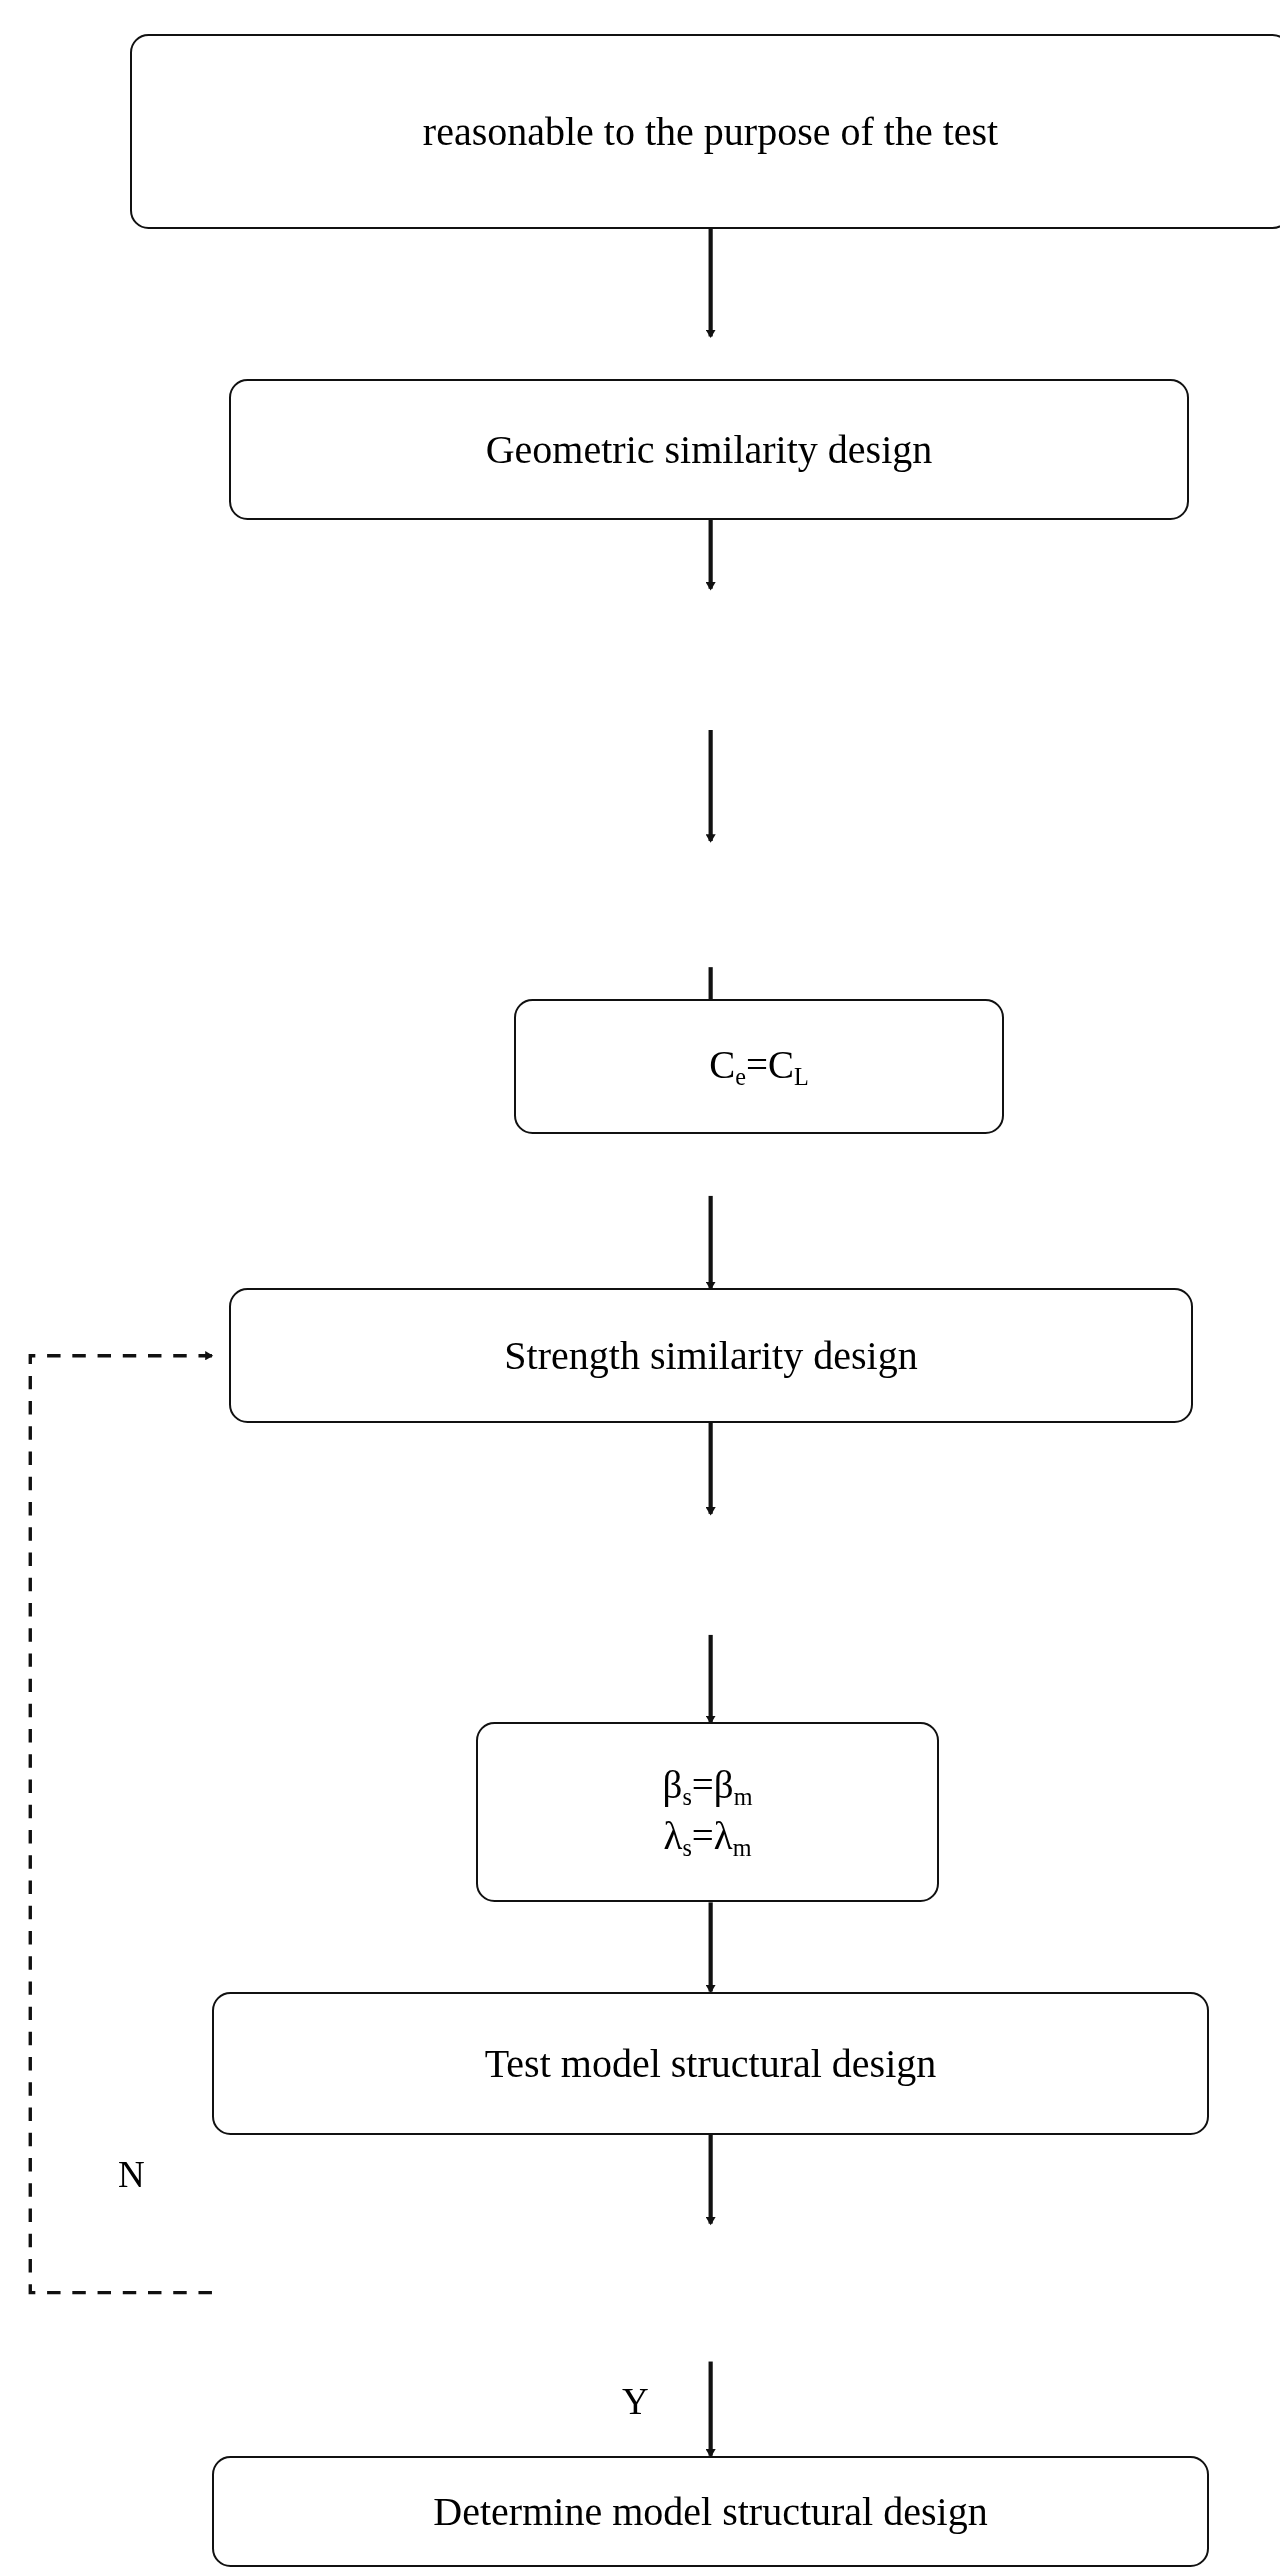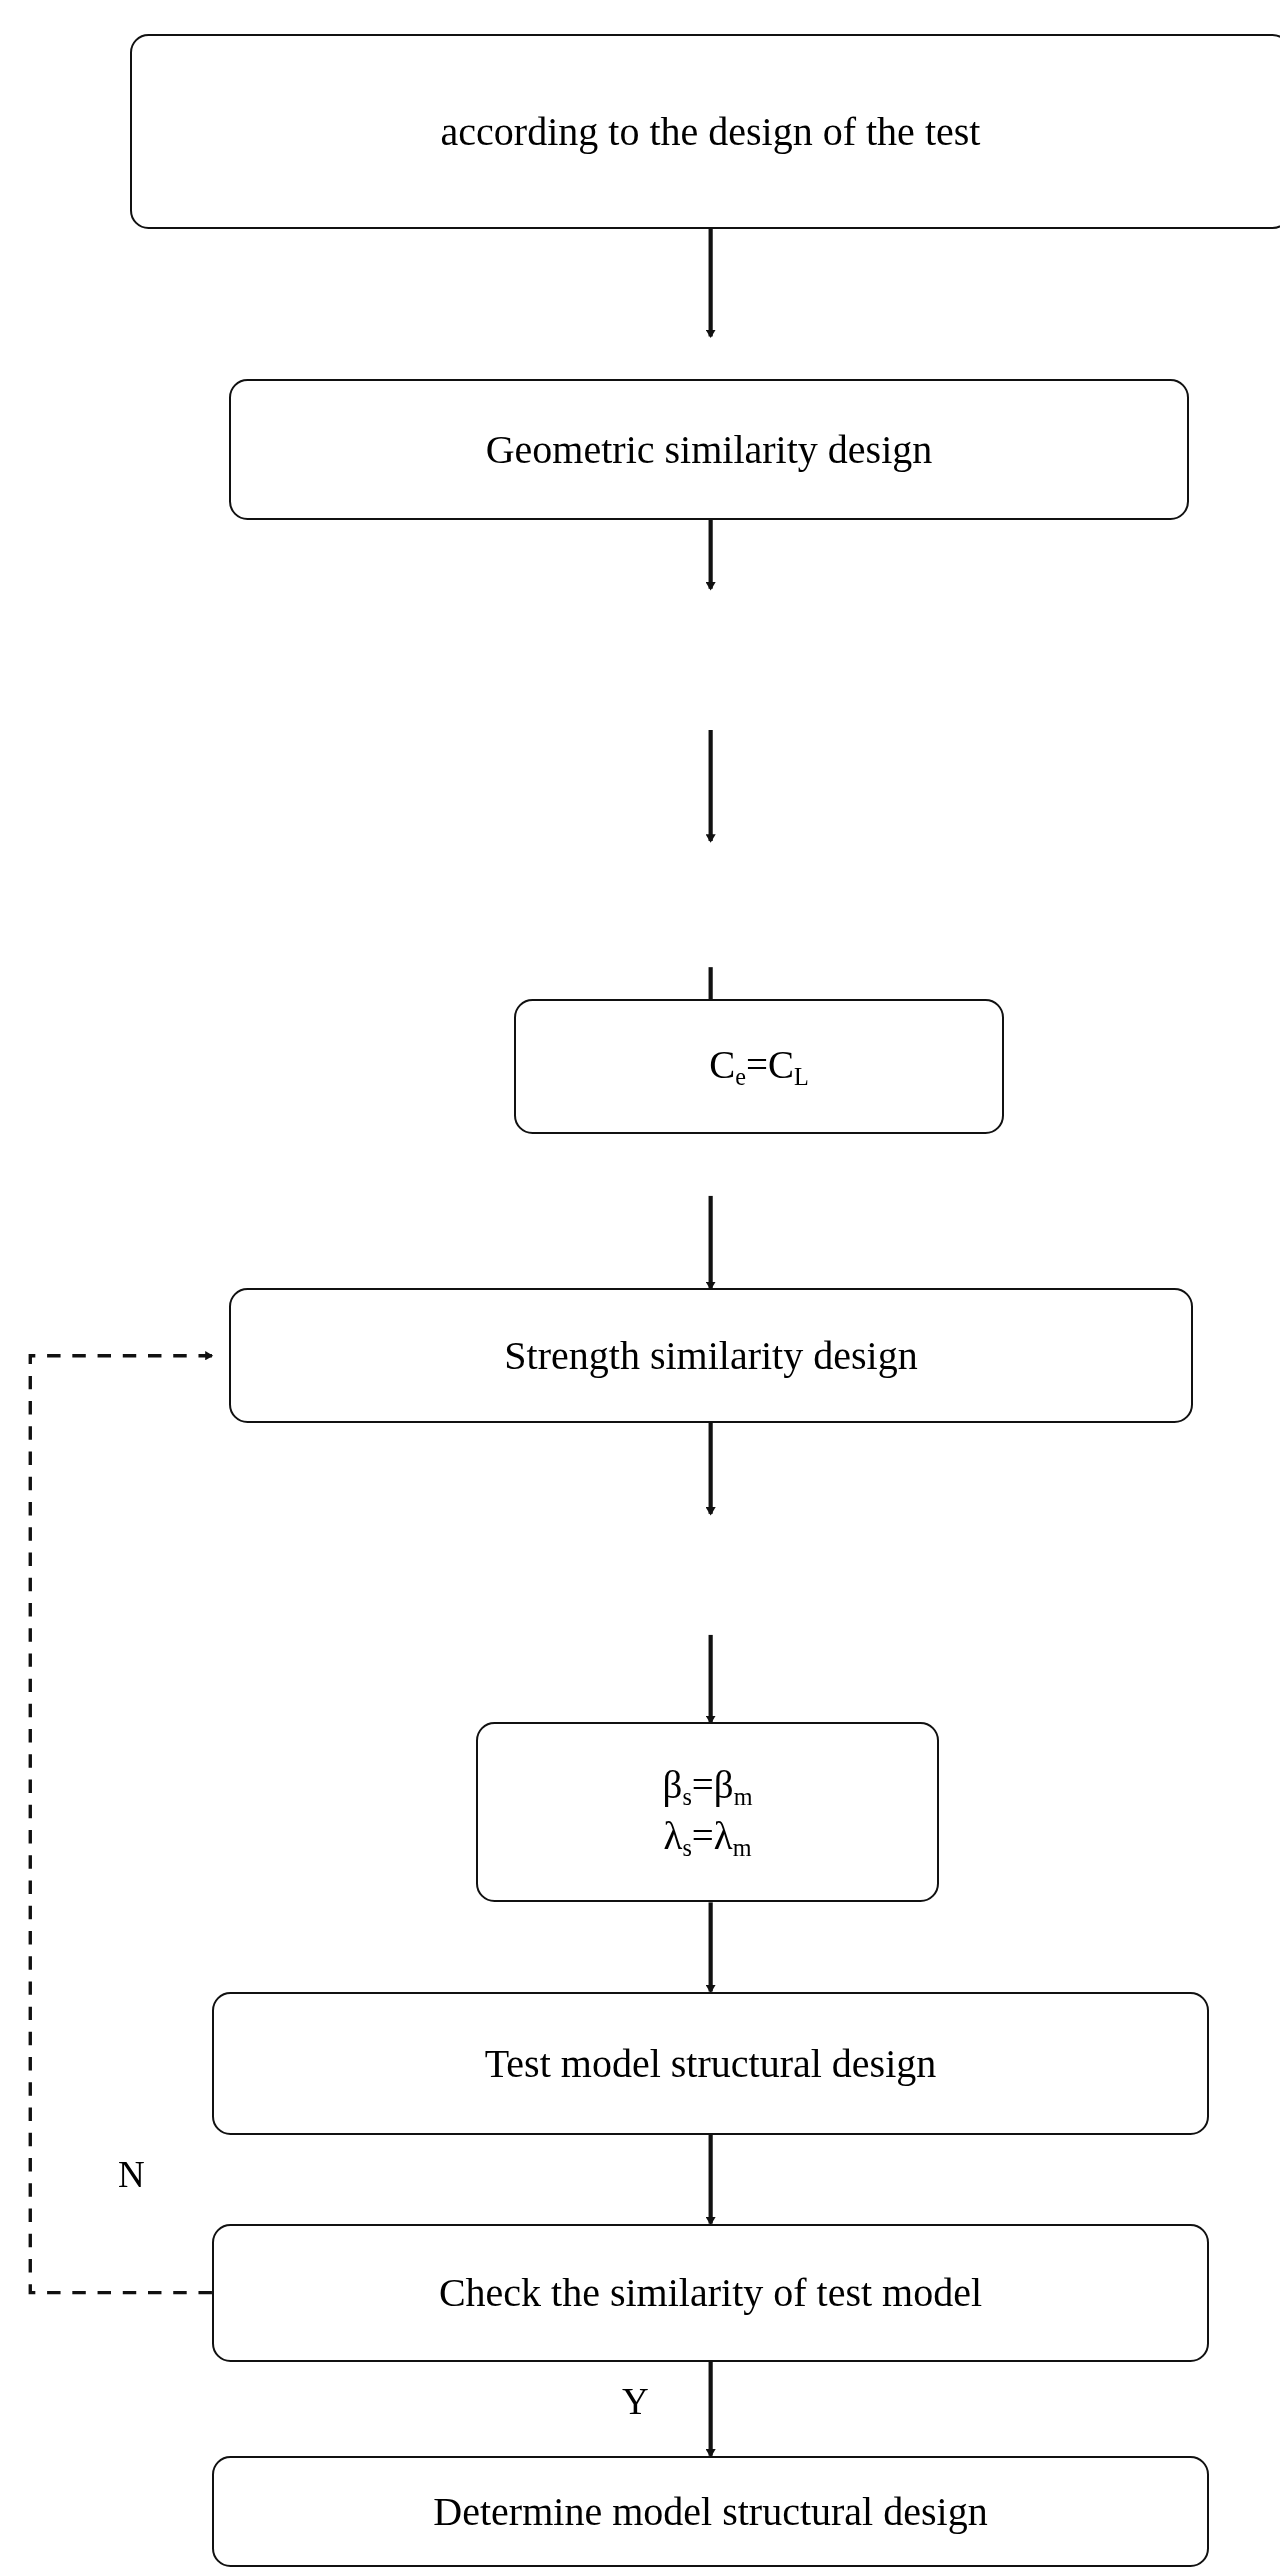--- a/index.html
+++ b/index.html
@@ -104,21 +104,21 @@
     <line x1="845" y1="2262" x2="845" y2="2368" stroke="#111111" stroke-width="5" marker-end="url(#arrow)"></line>
 
     <line x1="845" y1="2538" x2="845" y2="2644" stroke="#111111" stroke-width="5" marker-end="url(#arrow)"></line>
 
     <line x1="845" y1="2808" x2="845" y2="2920" stroke="#111111" stroke-width="5" marker-end="url(#arrow)"></line>
 
     <path d="M252,2726 L36,2726 L36,1612 L252,1612" fill="none" stroke="#111111" stroke-width="4" stroke-dasharray="16 14" marker-end="url(#arrow-sm)"></path>
   </svg>
 
   <div class="node two-line" style="left:130px; top:34px; width:1161px; height:195px;">
-    <span class="ln">according to the design of the test</span>
+    <span class="ln">reasonable to the purpose of the test</span>
   </div>
 
   <div class="node" style="left:229px; top:336px; width:960px; height:141px;margin-top:43px;">
     <span>Geometric similarity design</span>
   </div>
 
 
 
   <div class="node" style="left:486px; top:999px; width:490px; height:135px;margin-left:28px;">
     <span class="formula">C<sub>e</sub>=C<sub>L</sub></span>
@@ -131,23 +131,20 @@
 
   <div class="node two-line" style="left:476px; top:1722px; width:463px; height:180px;">
     <span class="formula ln">β<sub>s</sub>=β<sub>m</sub></span>
     <span class="formula ln">λ<sub>s</sub>=λ<sub>m</sub></span>
   </div>
 
   <div class="node" style="left:212px; top:1992px; width:997px; height:143px;">
     <span>Test model structural design</span>
   </div>
 
-  <div class="node" style="left:212px; top:2224px; width:997px; height:138px;">
-    <span>Check the similarity of test model</span>
-  </div>
 
   <div class="node" style="left:212px; top:2456px; width:997px; height:111px;">
     <span>Determine model structural design</span>
   </div>
 
   <div class="edge-label" style="left:118px; top:2153px;">N</div>
 
   <div class="edge-label" style="left:622px; top:2380px;">Y</div>
 
 </div>

